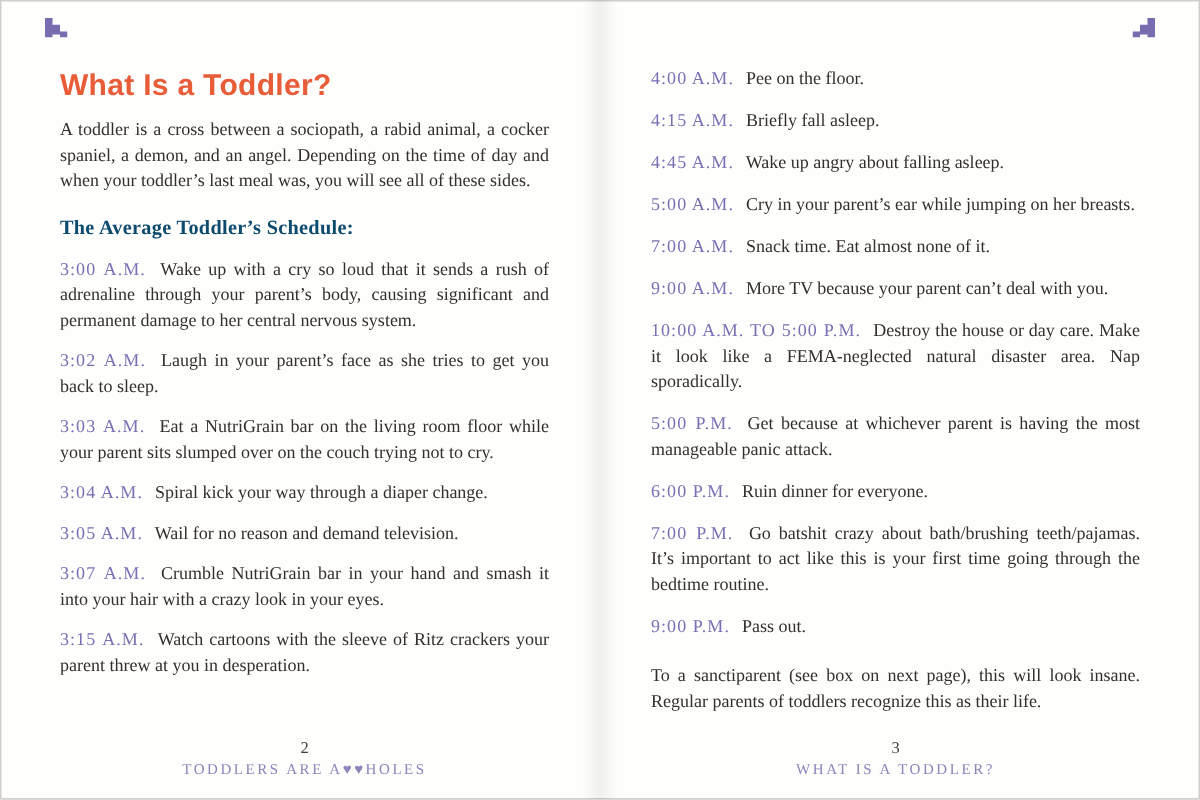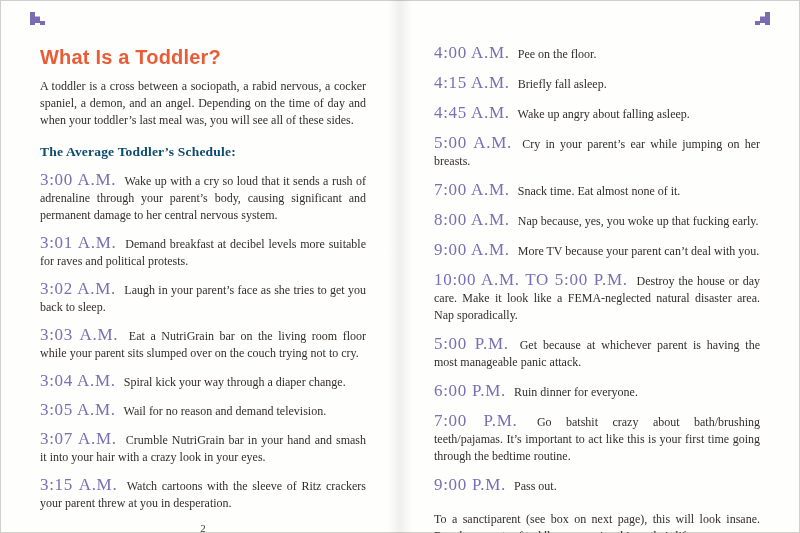--- a/index.html
+++ b/index.html
@@ -36,21 +36,21 @@
   .intro, .entry, .closing {
     font-size:12px; line-height:17px; color:#332e2a;
     text-align:justify; margin:0 0 10px;
   }
   .intro { margin-bottom:15px; }
   .subheading {
     font-weight:bold; font-size:13.5px; color:#0c4a6e;
     margin:0 0 11px; letter-spacing:0.2px;
   }
   .entry .time {
-    color:#7a6fb3; font-size:17px; letter-spacing:0.7px;
+    color:#7a6fb3; font-size:12px; letter-spacing:0.7px;
     padding-right:5px; white-space:nowrap;
   }
   .page.right .entry { margin-bottom:11px; }
   .closing { margin-top:5px; }
 
   .footer { margin-top:auto; text-align:center; padding-bottom:2px; }
   .page-number { font-size:11px; color:#45403c; display:block; }
   .running-title {
     display:block; font-size:10px; letter-spacing:1.7px;
     color:#8d84ba; margin-top:3px;
@@ -61,27 +61,26 @@
 
 <div class="spread">
 
   <div class="page left">
     <svg class="ornament" viewBox="0 0 15 13">
       <polygon points="0,13 0,0 5,0 5,4.5 10,4.5 10,9 15,9 15,13 10,13 10,11 5,11 5,13" fill="#6a5ca8" opacity="0.9"></polygon>
     </svg>
 
     <h1 class="title">What Is a Toddler?</h1>
 
-    <p class="intro">A toddler is a cross between a sociopath, a rabid nervous, a cocker spaniel, a demon, and an angel. Depending on the time of day and when your toddler’s last meal was, you will see all of these sides.</p>
+    <p class="intro">A toddler is a cross between a sociopath, a rabid animal, a cocker spaniel, a demon, and an angel. Depending on the time of day and when your toddler’s last meal was, you will see all of these sides.</p>
 
     <h2 class="subheading">The Average Toddler’s Schedule:</h2>
 
     <div>
         <p class="entry"><span class="time">3:00 A.M.</span><span> Wake up with a cry so loud that it sends a rush of adrenaline through your parent’s body, causing significant and permanent damage to her central nervous system.</span></p>
-        <p class="entry"><span class="time">3:01 A.M.</span><span> Demand breakfast at decibel levels more suitable for raves and political protests.</span></p>
         <p class="entry"><span class="time">3:02 A.M.</span><span> Laugh in your parent’s face as she tries to get you back to sleep.</span></p>
         <p class="entry"><span class="time">3:03 A.M.</span><span> Eat a NutriGrain bar on the living room floor while your parent sits slumped over on the couch trying not to cry.</span></p>
         <p class="entry"><span class="time">3:04 A.M.</span><span> Spiral kick your way through a diaper change.</span></p>
         <p class="entry"><span class="time">3:05 A.M.</span><span> Wail for no reason and demand television.</span></p>
         <p class="entry"><span class="time">3:07 A.M.</span><span> Crumble NutriGrain bar in your hand and smash it into your hair with a crazy look in your eyes.</span></p>
         <p class="entry"><span class="time">3:15 A.M.</span><span> Watch cartoons with the sleeve of Ritz crackers your parent threw at you in desperation.</span></p>
       </div>
 
     <div class="footer">
       <span class="page-number">2</span>
@@ -93,21 +92,20 @@
     <svg class="ornament" viewBox="0 0 15 13">
       <polygon points="0,13 0,0 5,0 5,4.5 10,4.5 10,9 15,9 15,13 10,13 10,11 5,11 5,13" fill="#6a5ca8" opacity="0.9"></polygon>
     </svg>
 
     <div>
         <p class="entry"><span class="time">4:00 A.M.</span><span> Pee on the floor.</span></p>
         <p class="entry"><span class="time">4:15 A.M.</span><span> Briefly fall asleep.</span></p>
         <p class="entry"><span class="time">4:45 A.M.</span><span> Wake up angry about falling asleep.</span></p>
         <p class="entry"><span class="time">5:00 A.M.</span><span> Cry in your parent’s ear while jumping on her breasts.</span></p>
         <p class="entry"><span class="time">7:00 A.M.</span><span> Snack time. Eat almost none of it.</span></p>
-        <p class="entry"><span class="time">8:00 A.M.</span><span> Nap because, yes, you woke up that fucking early.</span></p>
         <p class="entry"><span class="time">9:00 A.M.</span><span> More TV because your parent can’t deal with you.</span></p>
         <p class="entry"><span class="time">10:00 A.M. TO 5:00 P.M.</span><span> Destroy the house or day care. Make it look like a FEMA-neglected natural disaster area. Nap sporadically.</span></p>
         <p class="entry"><span class="time">5:00 P.M.</span><span> Get because at whichever parent is having the most manageable panic attack.</span></p>
         <p class="entry"><span class="time">6:00 P.M.</span><span> Ruin dinner for everyone.</span></p>
         <p class="entry"><span class="time">7:00 P.M.</span><span> Go batshit crazy about bath/brushing teeth/pajamas. It’s important to act like this is your first time going through the bedtime routine.</span></p>
         <p class="entry"><span class="time">9:00 P.M.</span><span> Pass out.</span></p>
       </div>
 
     <p class="closing">To a sanctiparent (see box on next page), this will look insane. Regular parents of toddlers recognize this as their life.</p>
 

